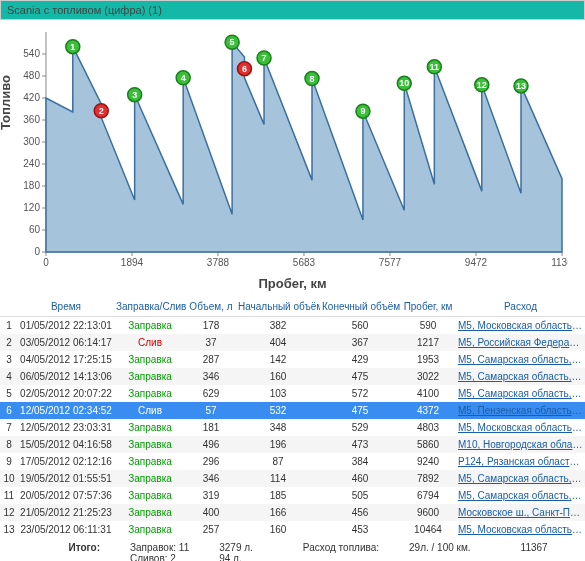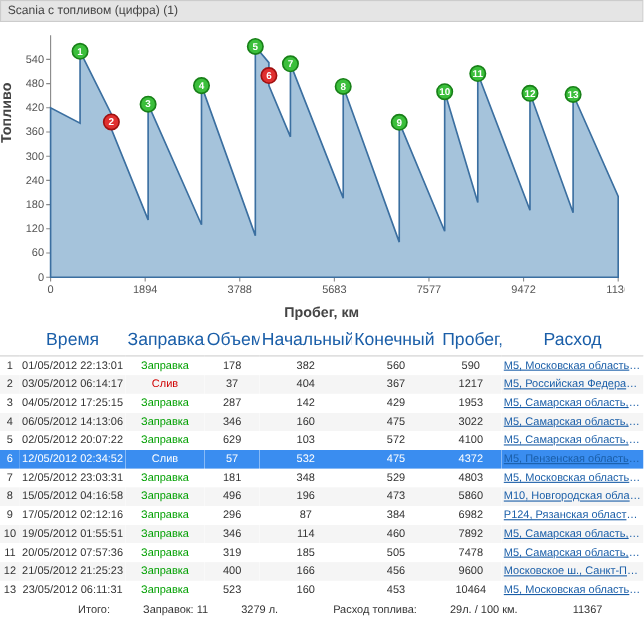--- a/index.html
+++ b/index.html
@@ -1,31 +1,31 @@
 <!DOCTYPE html>
 <html><head>
 <meta charset="utf-8">
 <style>
   html,body{margin:0;padding:0;font-family:Arial,Helvetica,sans-serif;font-size:11px;color:#333;background:#fff;width:585px}
-  .header{background:#e5e5e5;border:1px solid #ccc;padding:3px 6px;font-size:11px;color:#444}
+  .header{background:#14b8a6;border:1px solid #ccc;padding:3px 6px;font-size:11px;color:#444}
   .chart-wrap{position:relative;padding:4px 8px 0 8px}
   .ylabel{position:absolute;left:-2px;top:110px;transform:rotate(-90deg);transform-origin:left top;font-weight:bold;font-size:13px;color:#444}
   .xlabel{text-align:center;font-weight:bold;font-size:13px;color:#444;margin:2px 0 6px 0}
   svg{display:block}
   table{border-collapse:collapse;width:100%;table-layout:fixed}
-  th{color:#1a5ea8;font-weight:normal;text-align:center;padding:4px 2px;font-size:16px;border-bottom:1px solid #ddd;white-space:nowrap;overflow:hidden}
+  th{color:#1a5ea8;font-weight:normal;text-align:center;padding:4px 2px;font-size:10px;border-bottom:1px solid #ddd;white-space:nowrap;overflow:hidden}
   td{padding:3px 2px;font-size:10px;text-align:center;white-space:nowrap;overflow:hidden;text-overflow:ellipsis}
   tbody tr:nth-child(even):not(.sel){background:#f5f5f5}
   tbody tr.sel{background:#3a8df0;color:#fff}
   .fill{color:#00a000}
   .drain{color:#d00000}
   .addr{color:#1a5ea8;text-decoration:underline;text-align:left}
   .sel .fill,.sel .drain{color:#fff}
   .totals{display:flex;gap:30px;padding:4px 10px;font-size:10px;align-items:flex-start}
-  .totals b{font-weight:normal}
+  .totals b{font-weight:bold}
   .marker-g{fill:#3bbf3b;stroke:#188018;stroke-width:1.5}
   .marker-r{fill:#e03030;stroke:#a01010;stroke-width:1.5}
   .marker-t{fill:#fff;font-size:9px;text-anchor:middle;dominant-baseline:central;font-weight:bold}
   .axis{stroke:#888;stroke-width:1}
   .tick{stroke:#888;stroke-width:1}
   .ticklbl{fill:#555;font-size:10px;text-anchor:middle}
   .yticklbl{fill:#555;font-size:10px;text-anchor:end}
   .area{fill:#a5c3db;stroke:#3b6fa0;stroke-width:1.5}
 </style>
 </head>
@@ -207,58 +207,58 @@
         <td>5860</td>
         <td class="addr">M10, Новгородская область, Рос…</td>
       </tr>
       <tr>
         <td>9</td>
         <td>17/05/2012 02:12:16</td>
         <td class="fill">Заправка</td>
         <td>296</td>
         <td>87</td>
         <td>384</td>
-        <td>6982</td>
+        <td>9240</td>
         <td class="addr">P124, Рязанская область, Росси…</td>
       </tr>
       <tr>
         <td>10</td>
         <td>19/05/2012 01:55:51</td>
         <td class="fill">Заправка</td>
         <td>346</td>
         <td>114</td>
         <td>460</td>
         <td>7892</td>
         <td class="addr">M5, Самарская область, Россий…</td>
       </tr>
       <tr>
         <td>11</td>
         <td>20/05/2012 07:57:36</td>
         <td class="fill">Заправка</td>
         <td>319</td>
         <td>185</td>
         <td>505</td>
-        <td>7478</td>
+        <td>6794</td>
         <td class="addr">M5, Самарская область, Россий…</td>
       </tr>
       <tr>
         <td>12</td>
         <td>21/05/2012 21:25:23</td>
         <td class="fill">Заправка</td>
         <td>400</td>
         <td>166</td>
         <td>456</td>
         <td>9600</td>
         <td class="addr">Московское ш., Санкт-Петербург…</td>
       </tr>
       <tr>
         <td>13</td>
         <td>23/05/2012 06:11:31</td>
         <td class="fill">Заправка</td>
-        <td>523</td>
+        <td>257</td>
         <td>160</td>
         <td>453</td>
         <td>10464</td>
         <td class="addr">M5, Московская область, Россий…</td>
       </tr>
     </tbody>
 </table>
 
 <div class="totals">
   <div style="width:90px;text-align:right"><b>Итого:</b></div>

